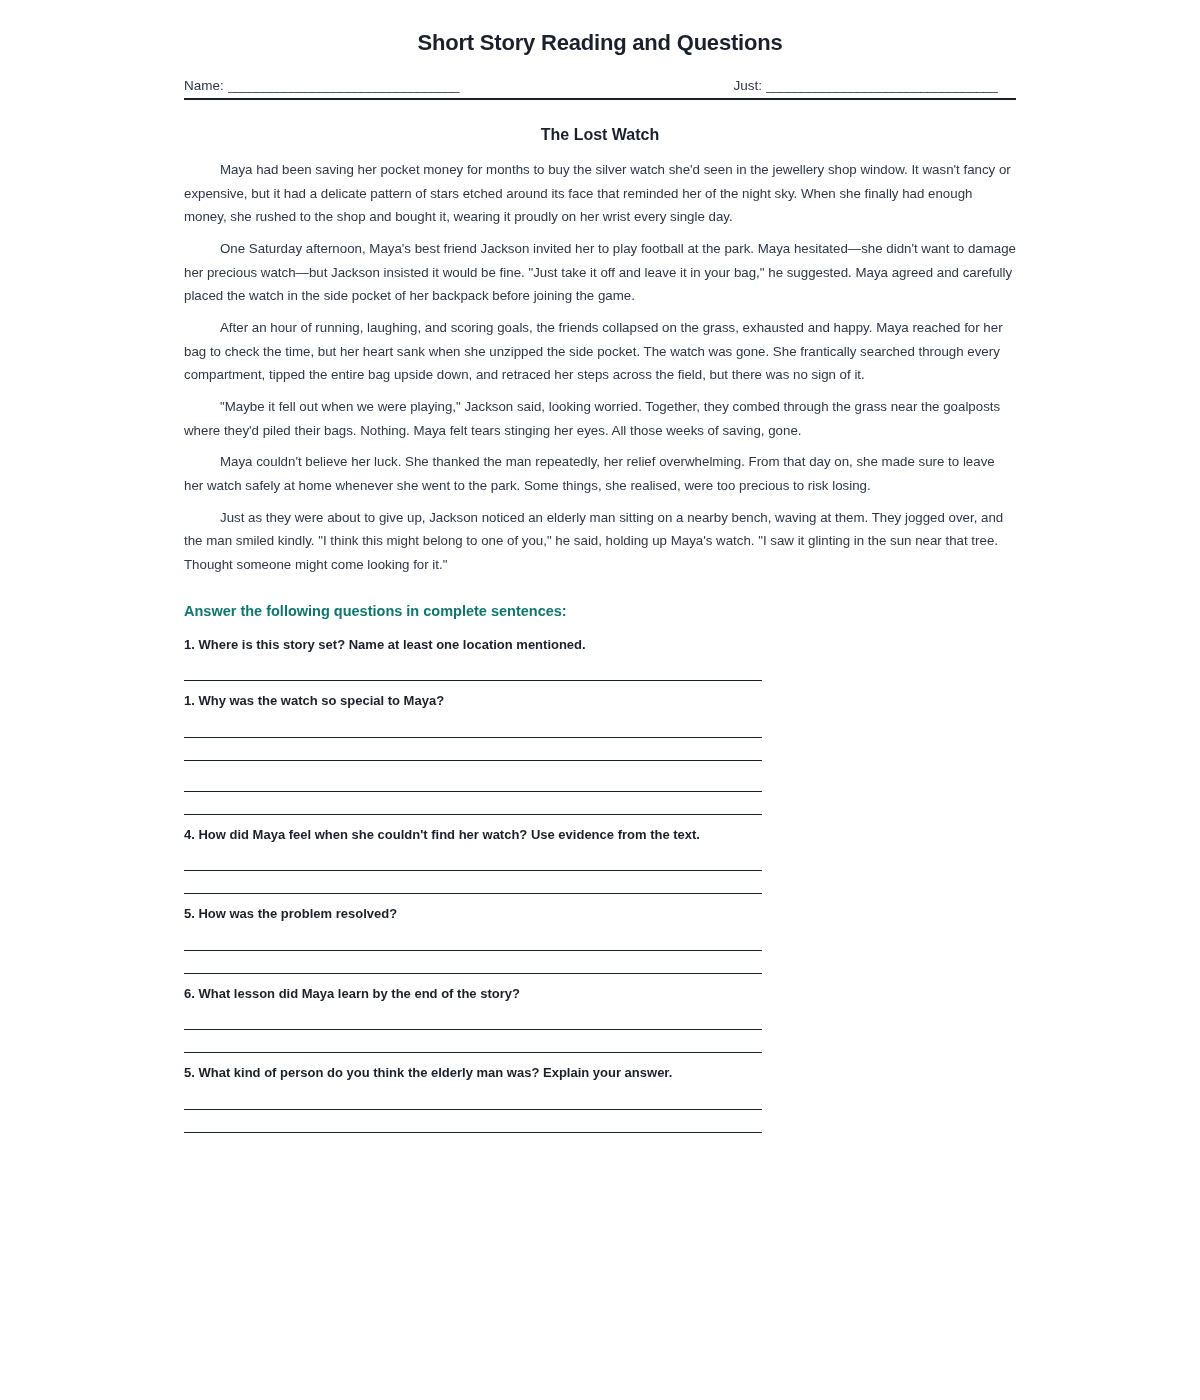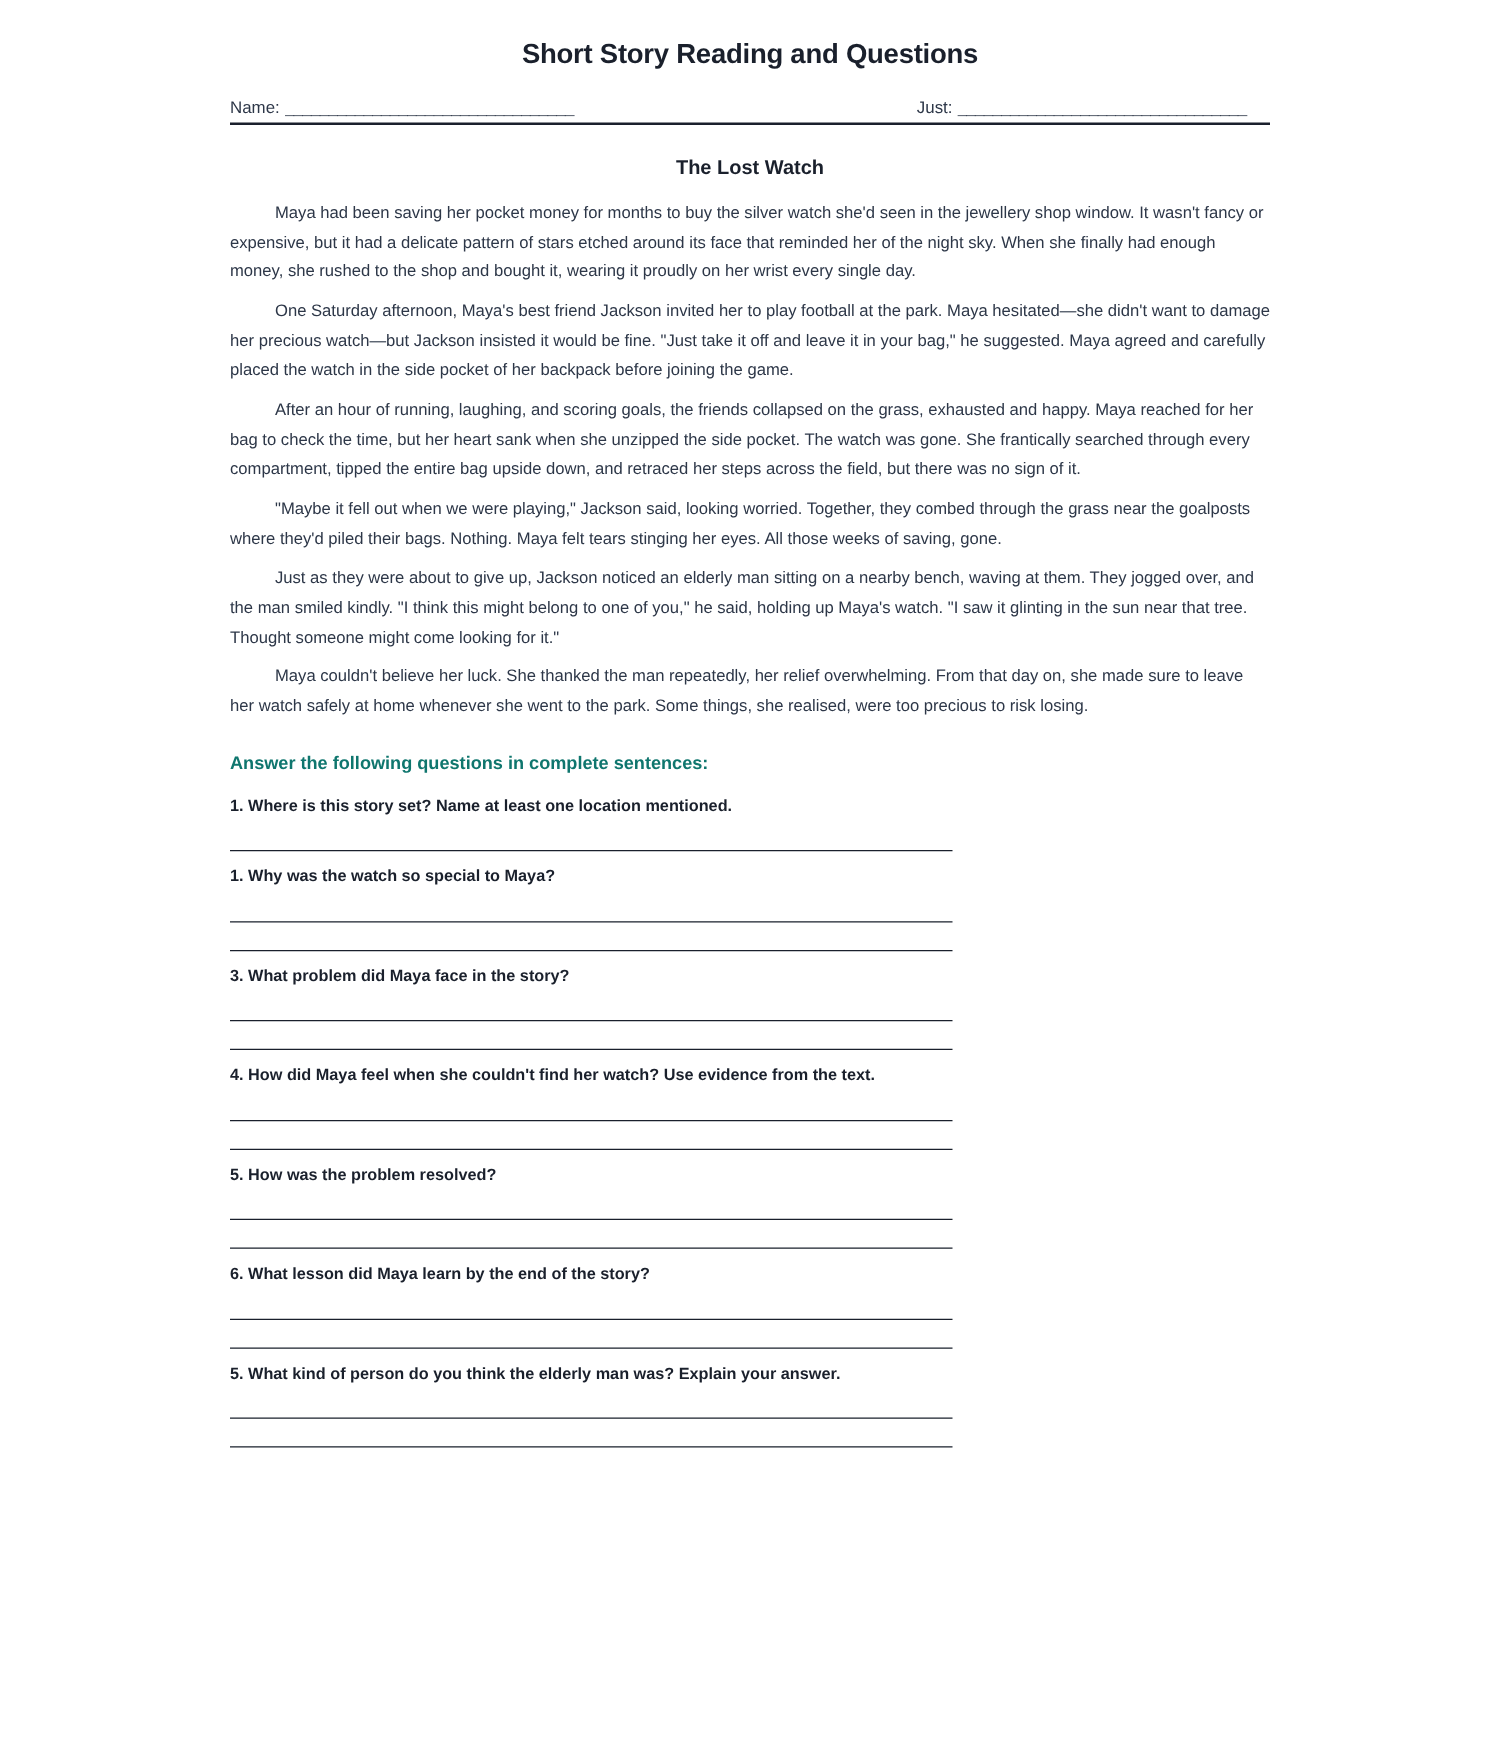--- a/index.html
+++ b/index.html
@@ -130,42 +130,41 @@
 
     <hr class="header-divider">
 
     <h2 class="story-title">The Lost Watch</h2>
 
     <div>
       <p class="story-paragraph">Maya had been saving her pocket money for months to buy the silver watch she'd seen in the jewellery shop window. It wasn't fancy or expensive, but it had a delicate pattern of stars etched around its face that reminded her of the night sky. When she finally had enough money, she rushed to the shop and bought it, wearing it proudly on her wrist every single day.</p>
       <p class="story-paragraph">One Saturday afternoon, Maya's best friend Jackson invited her to play football at the park. Maya hesitated—she didn't want to damage her precious watch—but Jackson insisted it would be fine. "Just take it off and leave it in your bag," he suggested. Maya agreed and carefully placed the watch in the side pocket of her backpack before joining the game.</p>
       <p class="story-paragraph">After an hour of running, laughing, and scoring goals, the friends collapsed on the grass, exhausted and happy. Maya reached for her bag to check the time, but her heart sank when she unzipped the side pocket. The watch was gone. She frantically searched through every compartment, tipped the entire bag upside down, and retraced her steps across the field, but there was no sign of it.</p>
       <p class="story-paragraph">"Maybe it fell out when we were playing," Jackson said, looking worried. Together, they combed through the grass near the goalposts where they'd piled their bags. Nothing. Maya felt tears stinging her eyes. All those weeks of saving, gone.</p>
+      <p class="story-paragraph">Maya couldn't believe her luck. She thanked the man repeatedly, her relief overwhelming. From that day on, she made sure to leave her watch safely at home whenever she went to the park. Some things, she realised, were too precious to risk losing.</p>
       <p class="story-paragraph">Just as they were about to give up, Jackson noticed an elderly man sitting on a nearby bench, waving at them. They jogged over, and the man smiled kindly. "I think this might belong to one of you," he said, holding up Maya's watch. "I saw it glinting in the sun near that tree. Thought someone might come looking for it."</p>
-      <p class="story-paragraph">Maya couldn't believe her luck. She thanked the man repeatedly, her relief overwhelming. From that day on, she made sure to leave her watch safely at home whenever she went to the park. Some things, she realised, were too precious to risk losing.</p>
     </div>
 
     <h3 class="questions-heading">Answer the following questions in complete sentences:</h3>
 
     <div id="questions-list">
         <div class="question-block">
           <p class="question-text">1. Where is this story set? Name at least one location mentioned.</p>
           <div class="answer-lines">
             <div class="answer-line"></div>
           </div>
         </div>
         <div class="question-block">
           <p class="question-text">1. Why was the watch so special to Maya?</p>
           <div class="answer-lines">
             <div class="answer-line"></div>
             <div class="answer-line"></div>
           </div>
         </div>
         <div class="question-block">
-          <p class="question-text">3. What problem did Maya face in the story?</p>
           <div class="answer-lines">
             <div class="answer-line"></div>
             <div class="answer-line"></div>
           </div>
         </div>
         <div class="question-block">
           <p class="question-text">4. How did Maya feel when she couldn't find her watch? Use evidence from the text.</p>
           <div class="answer-lines">
             <div class="answer-line"></div>
             <div class="answer-line"></div>

